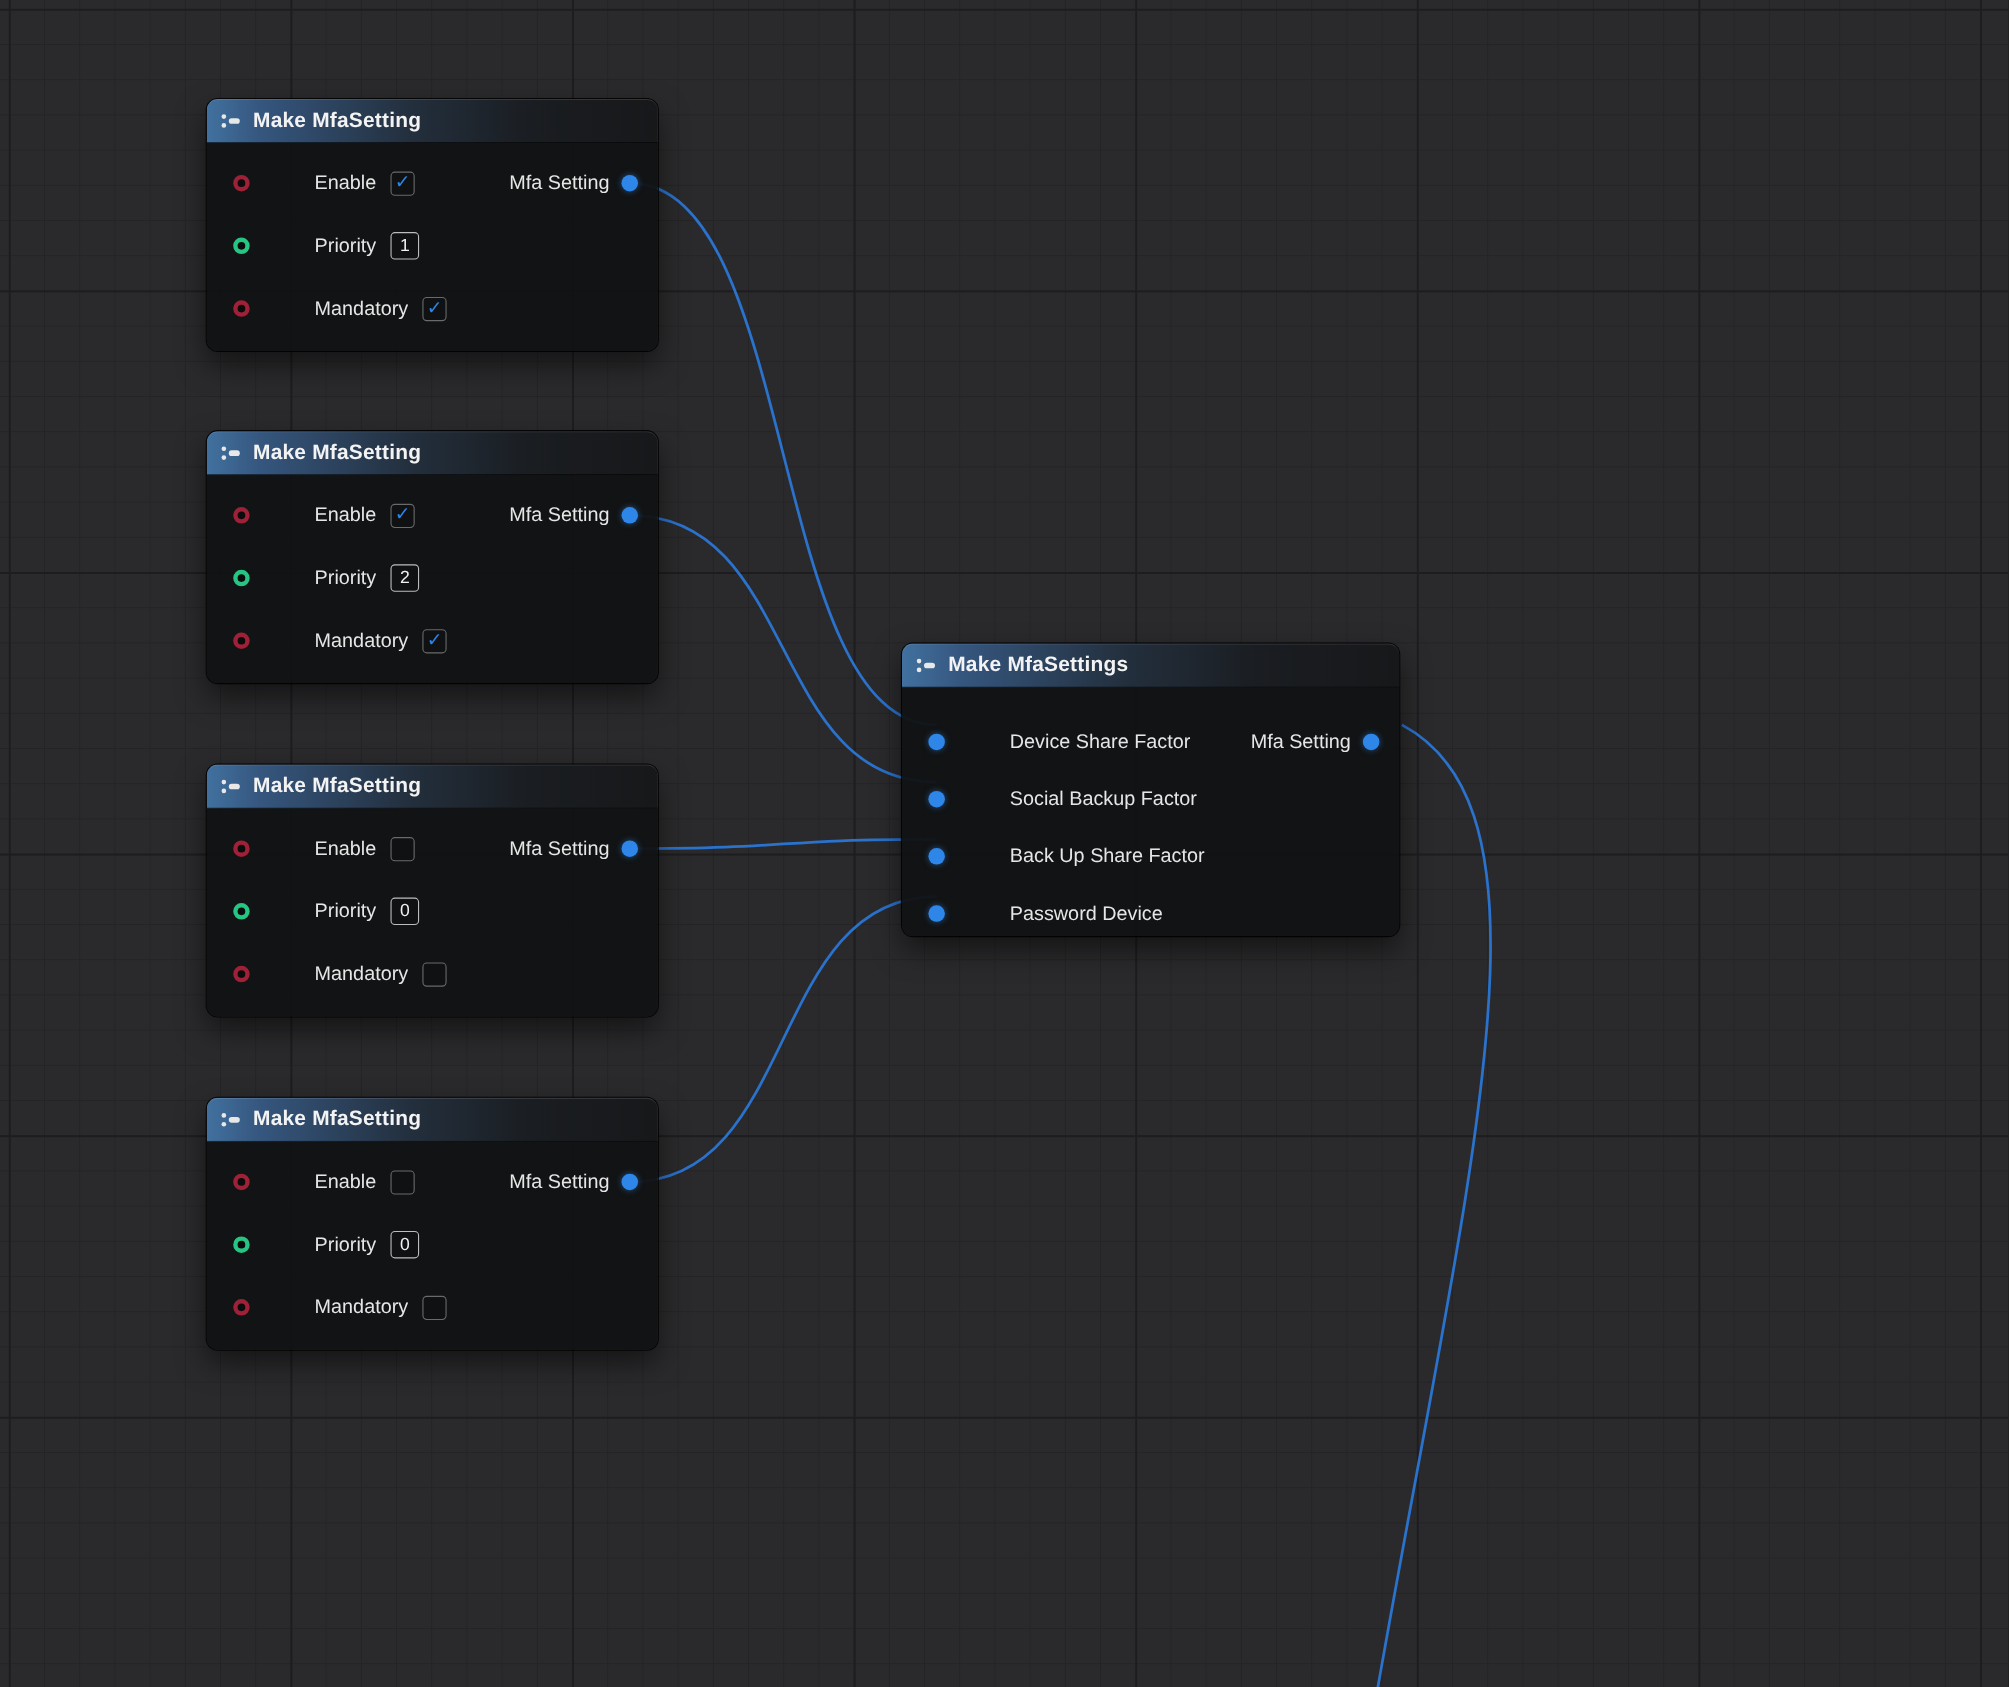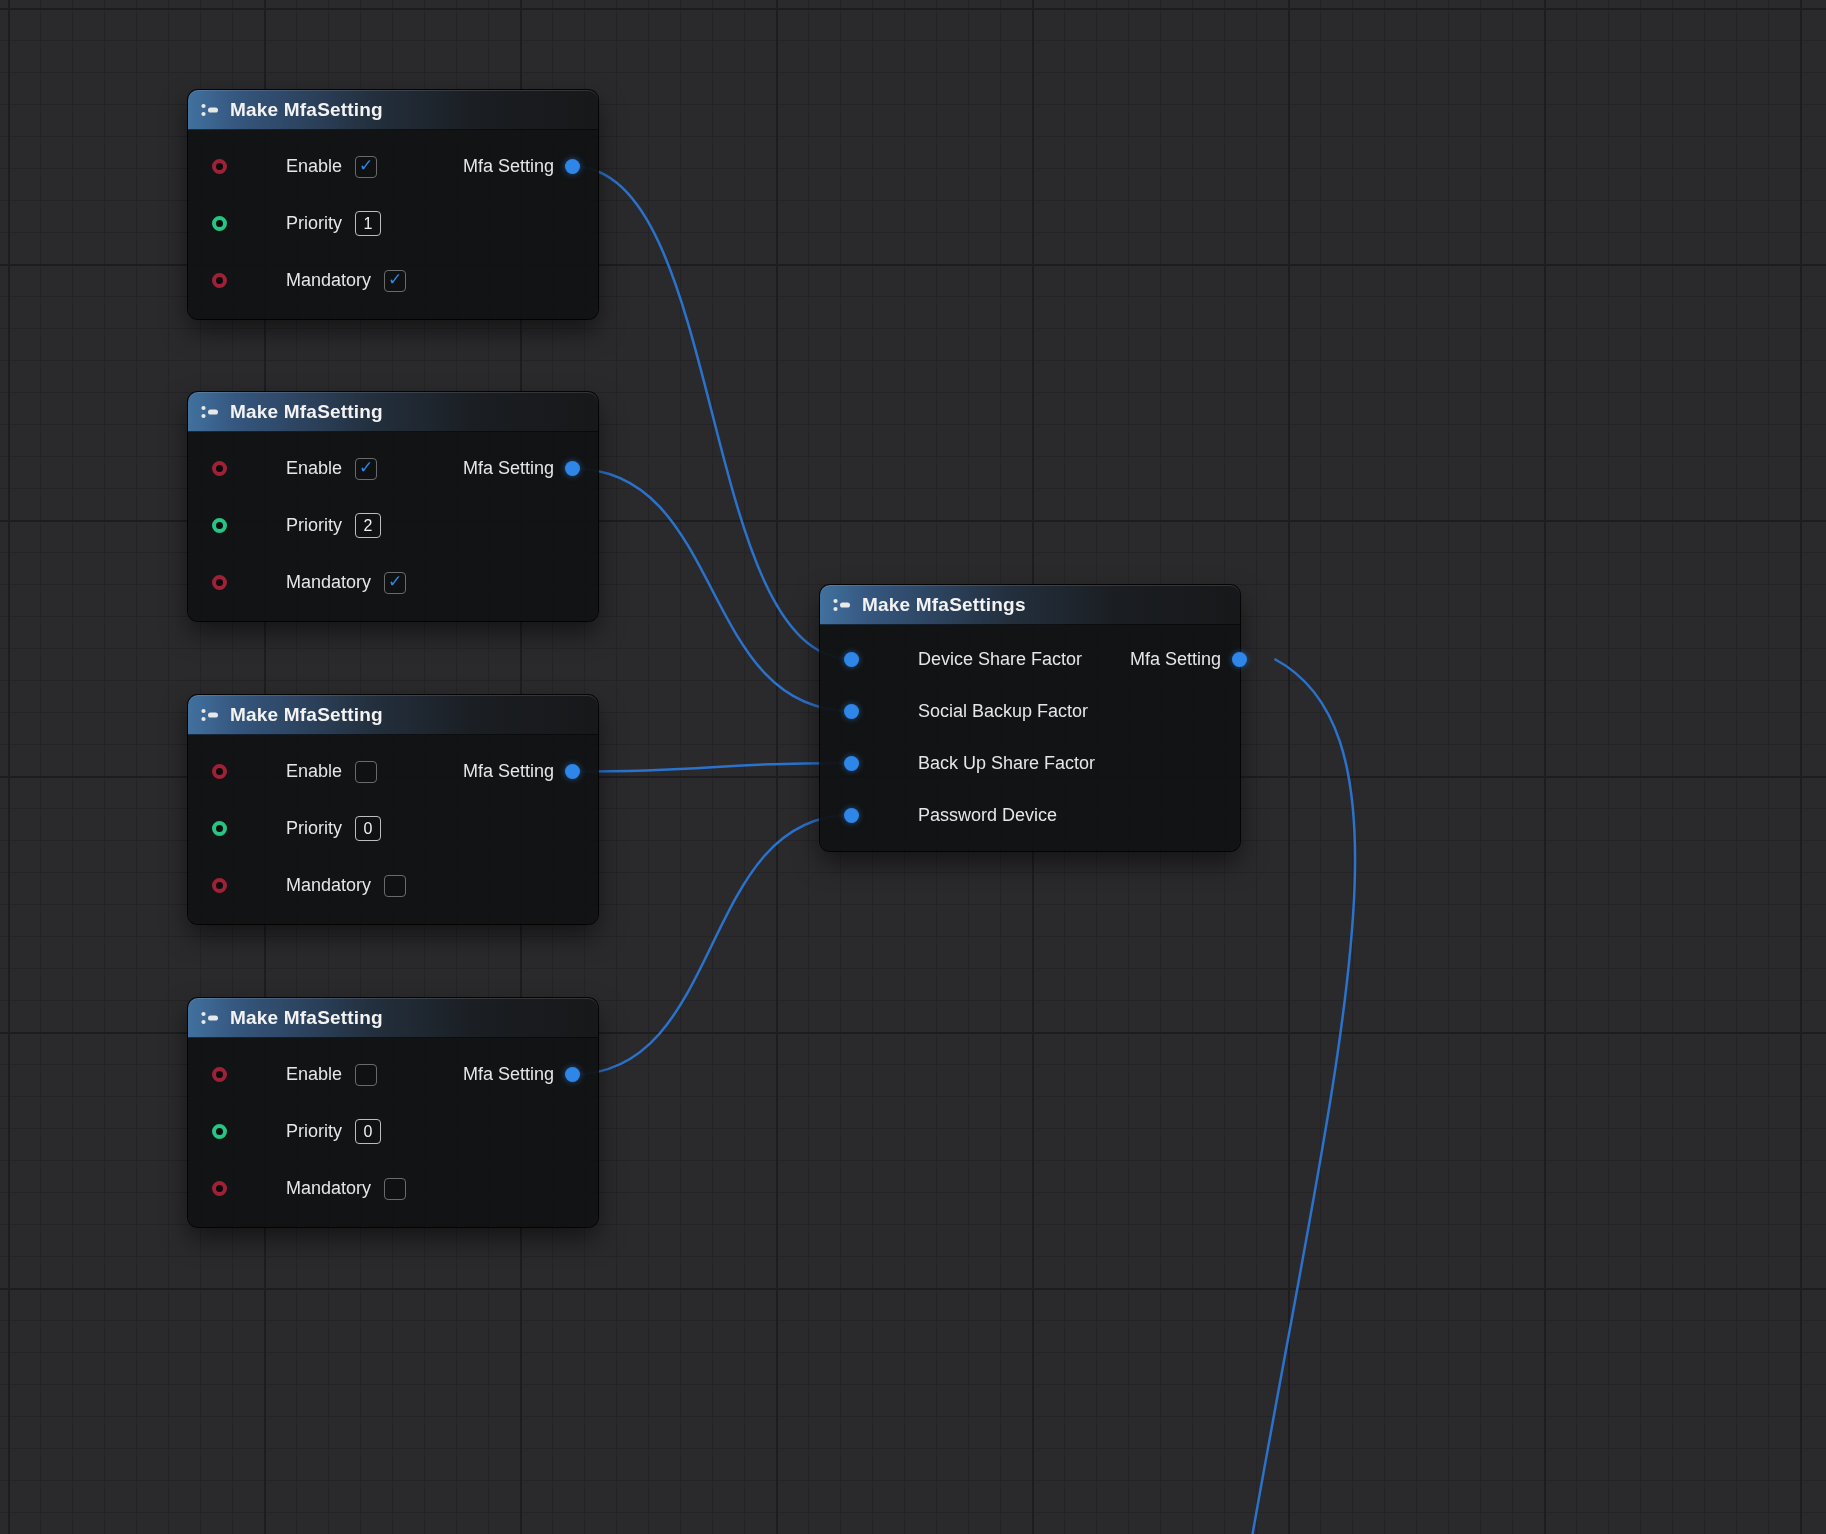--- a/index.html
+++ b/index.html
@@ -30,24 +30,24 @@
     height:40px;display:flex;align-items:center;gap:10px;padding:0 12px;
     border-radius:10px 10px 0 0;
     background:linear-gradient(90deg,#41719f 0%,#35567e 12%,#232f3d 45%,#1a1d21 72%,#17181a 100%);
     border-bottom:1px solid rgba(0,0,0,0.6);
     box-shadow:inset 0 1px 0 rgba(255,255,255,0.12);
   }
   .node-title{color:#f3f3f3;font-weight:700;font-size:19px;letter-spacing:.2px;}
   .struct-icon{display:flex;align-items:center;}
   .node-body{padding:8px 0 10px;}
   .setting-node{width:410px;}
-  .settings-node{width:420px;}
+  .settings-node{width:452px;}
   .row{display:flex;align-items:center;justify-content:space-between;padding:0 18px 0 24px;}
   .setting-node .row{height:57px;}
-  .settings-node .row{height:52px;}
+  .settings-node .row{height:52px;align-items:flex-end;}
   .pin-group{display:flex;align-items:center;gap:11px;}
   .pin{width:15px;height:15px;border-radius:50%;flex:0 0 auto;}
   .pin-bool{border:4px solid #9e2138;background:rgba(0,0,0,0.4);}
   .pin-int{border:4px solid #27c583;background:rgba(0,0,0,0.4);}
   .pin-struct{background:#2e86e8;box-shadow:0 0 6px rgba(46,134,232,0.55);}
   .pin-label{color:#e6e6e6;font-size:18px;white-space:nowrap;margin-left:48px;}
   .checkbox{
     width:22px;height:22px;border-radius:4px;margin-left:2px;
     background:#101113;border:1px solid #6a6a6a;
     display:flex;align-items:center;justify-content:center;

